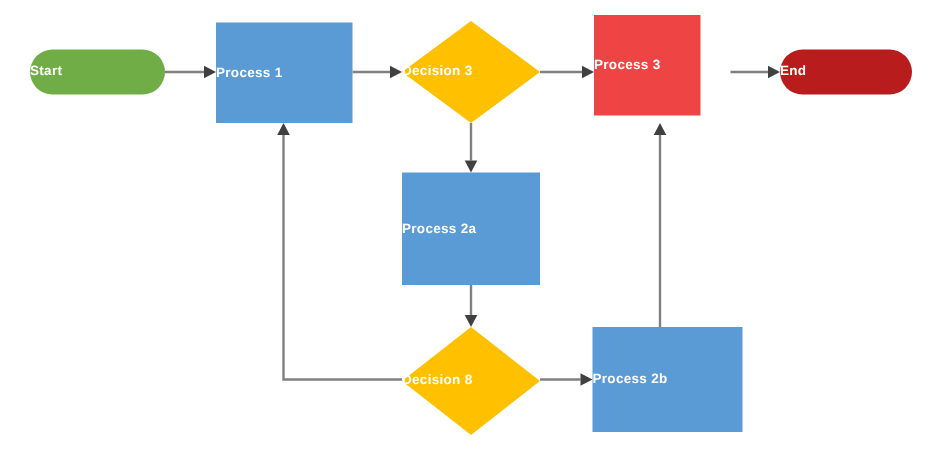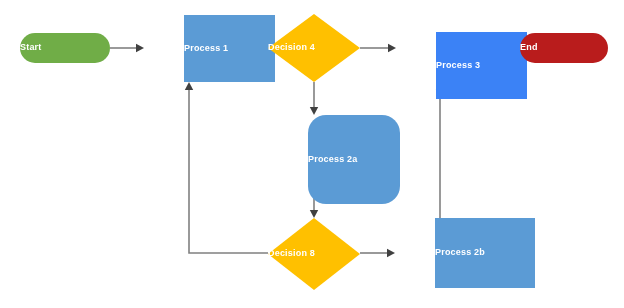--- a/index.html
+++ b/index.html
@@ -37,21 +37,20 @@
     letter-spacing: 0.2px;
     text-align: center;
     line-height: 1.1;
     z-index: 2;
   }
   .node-terminator {
     border-radius: 999px;
   }
   .node-process {
     border-radius: 0;
-    margin-left: 40px;
   }
   .node-decision {
     background: transparent !important;
   }
   .diamond-shape {
     position: absolute;
     left: 0;
     top: 0;
     width: 100%;
     height: 100%;
@@ -109,29 +108,29 @@
       <div class="node node-terminator" style="left: 20px; top: 33px; width: 90px; height: 30px; color: rgb(255, 255, 255); background: rgb(112, 173, 71);">
         <span>Start</span>
       </div>
       <div class="node node-process" style="left: 144px; top: 15px; width: 91px; height: 67px; color: rgb(255, 255, 255); background: rgb(91, 155, 213);">
         <span>Process 1</span>
       </div>
       <div class="node node-decision" style="left: 268px; top: 14px; width: 92px; height: 68px; color: rgb(255, 255, 255);">
         <svg class="diamond-shape" viewBox="0 0 100 100" preserveAspectRatio="none">
           <polygon points="50,0 100,50 50,100 0,50" fill="#FFC000"></polygon>
         </svg>
-        <span class="diamond-label">Decision 4</span>
+        <span class="diamond-label">Decision 3</span>
       </div>
-      <div class="node node-process" style="left: 396px; top: 32px; width: 91px; height: 67px; color: rgb(255, 255, 255); background: #3b82f6;">
+      <div class="node node-process" style="left: 396px; top: 10px; width: 71px; height: 67px; color: rgb(255, 255, 255); background: #ef4444;">
         <span>Process 3</span>
       </div>
       <div class="node node-terminator" style="left: 520px; top: 33px; width: 88px; height: 30px; color: rgb(255, 255, 255); background: #b91c1c;">
         <span>End</span>
       </div>
-      <div class="node node-process" style="left: 268px; top: 115px; width: 92px; height: 89px; color: rgb(255, 255, 255); background: rgb(91, 155, 213); border-radius: 18px;">
+      <div class="node node-process" style="left: 268px; top: 115px; width: 92px; height: 75px; color: rgb(255, 255, 255); background: rgb(91, 155, 213);">
         <span>Process 2a</span>
       </div>
       <div class="node node-decision" style="left: 268px; top: 218px; width: 92px; height: 72px; color: rgb(255, 255, 255);">
         <svg class="diamond-shape" viewBox="0 0 100 100" preserveAspectRatio="none">
           <polygon points="50,0 100,50 50,100 0,50" fill="#FFC000"></polygon>
         </svg>
         <span class="diamond-label">Decision 8</span>
       </div>
       <div class="node node-process" style="left: 395px; top: 218px; width: 100px; height: 70px; color: rgb(255, 255, 255); background: rgb(91, 155, 213);">
         <span>Process 2b</span>

